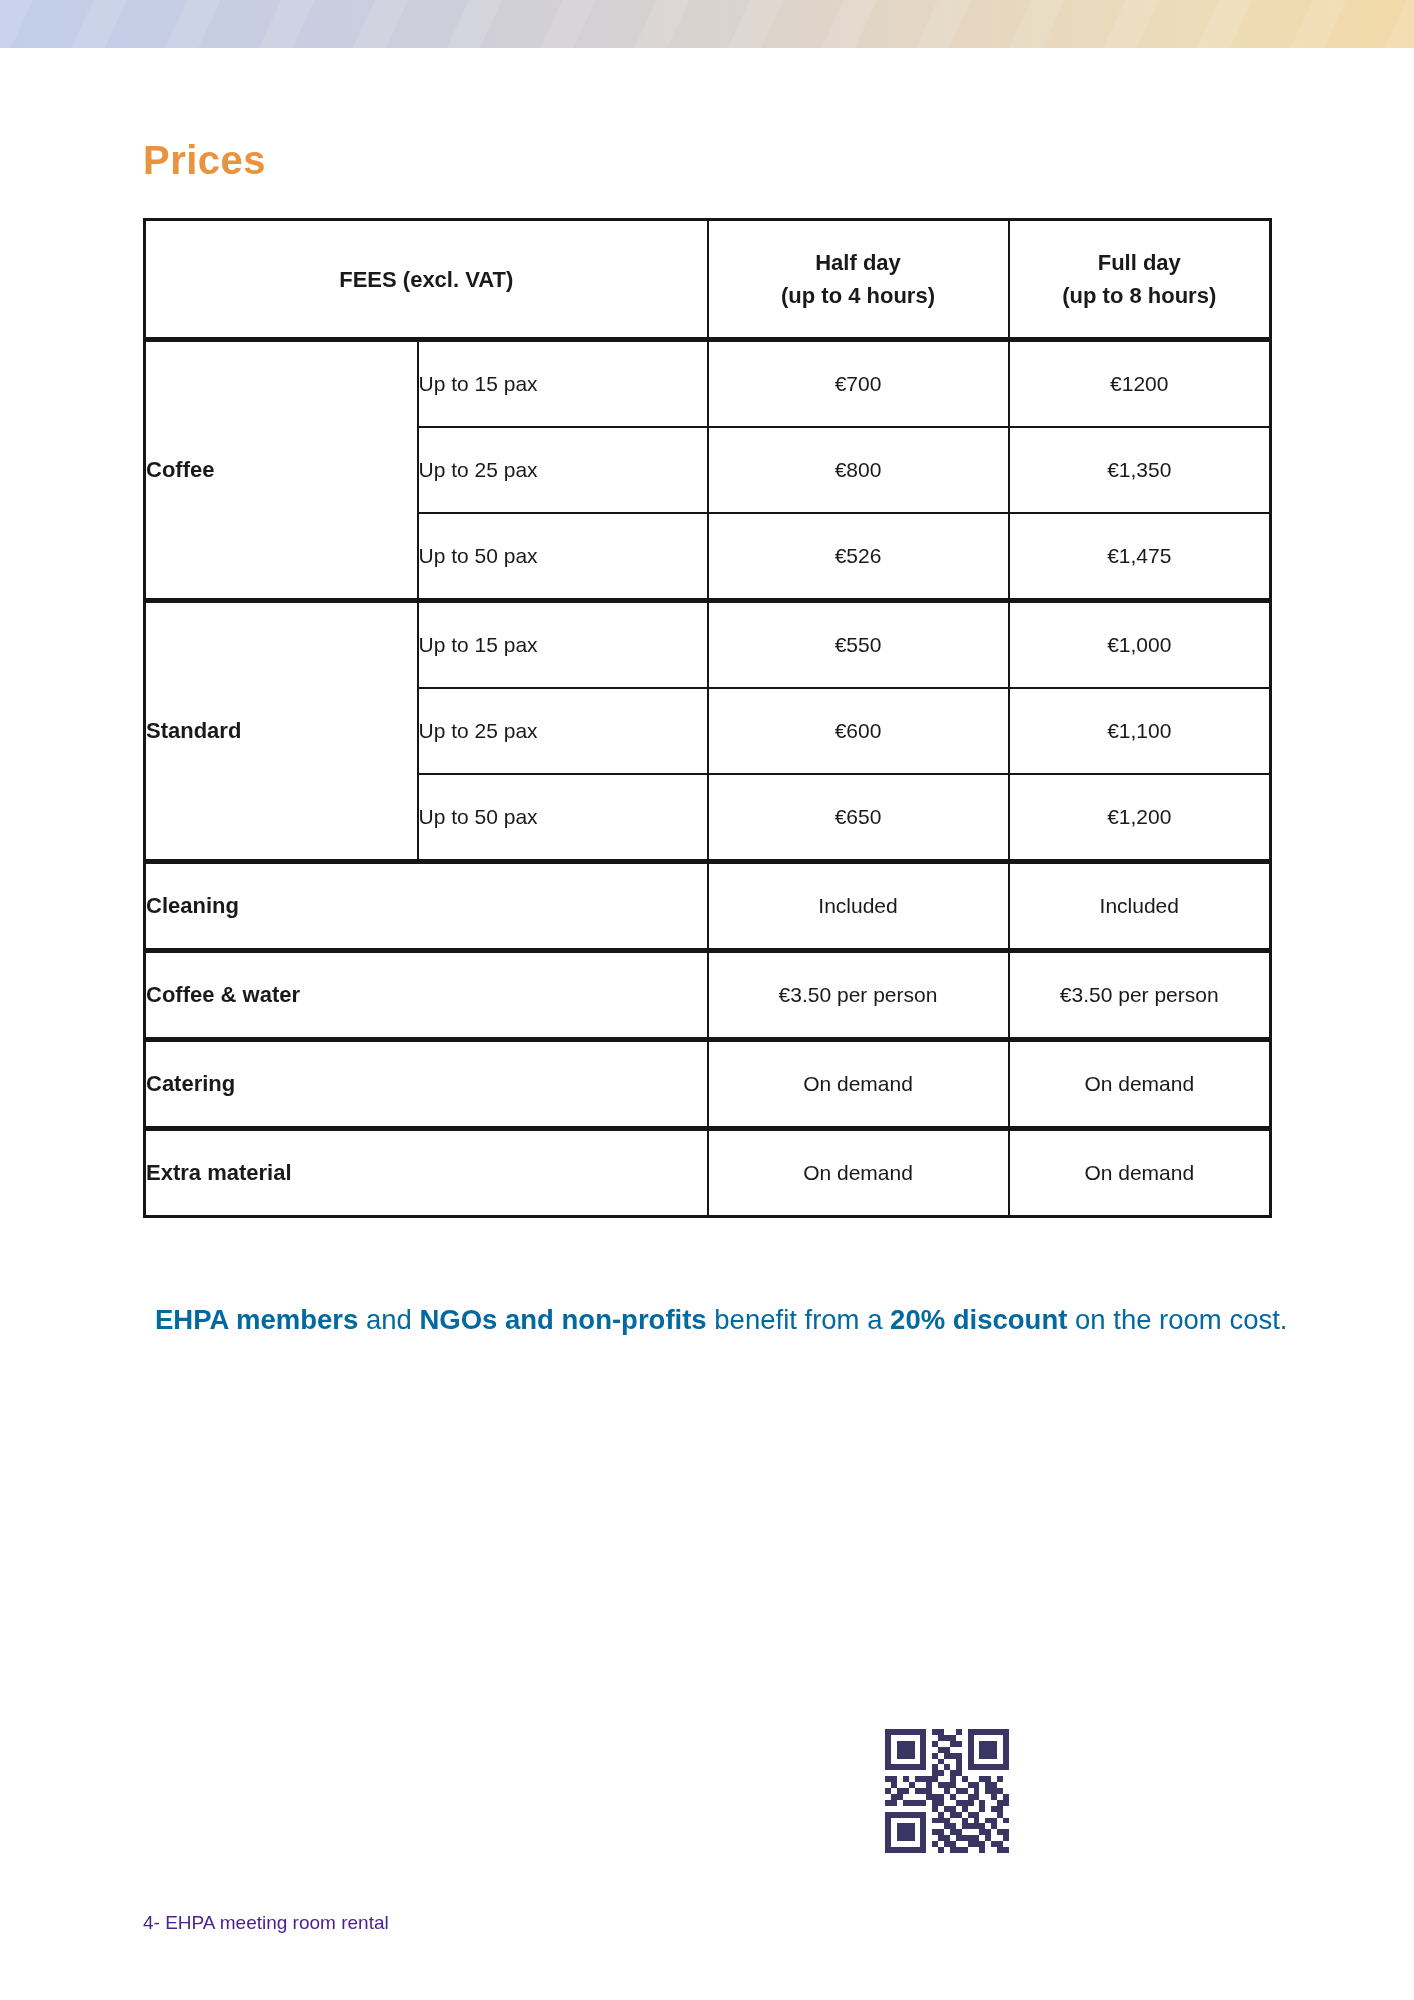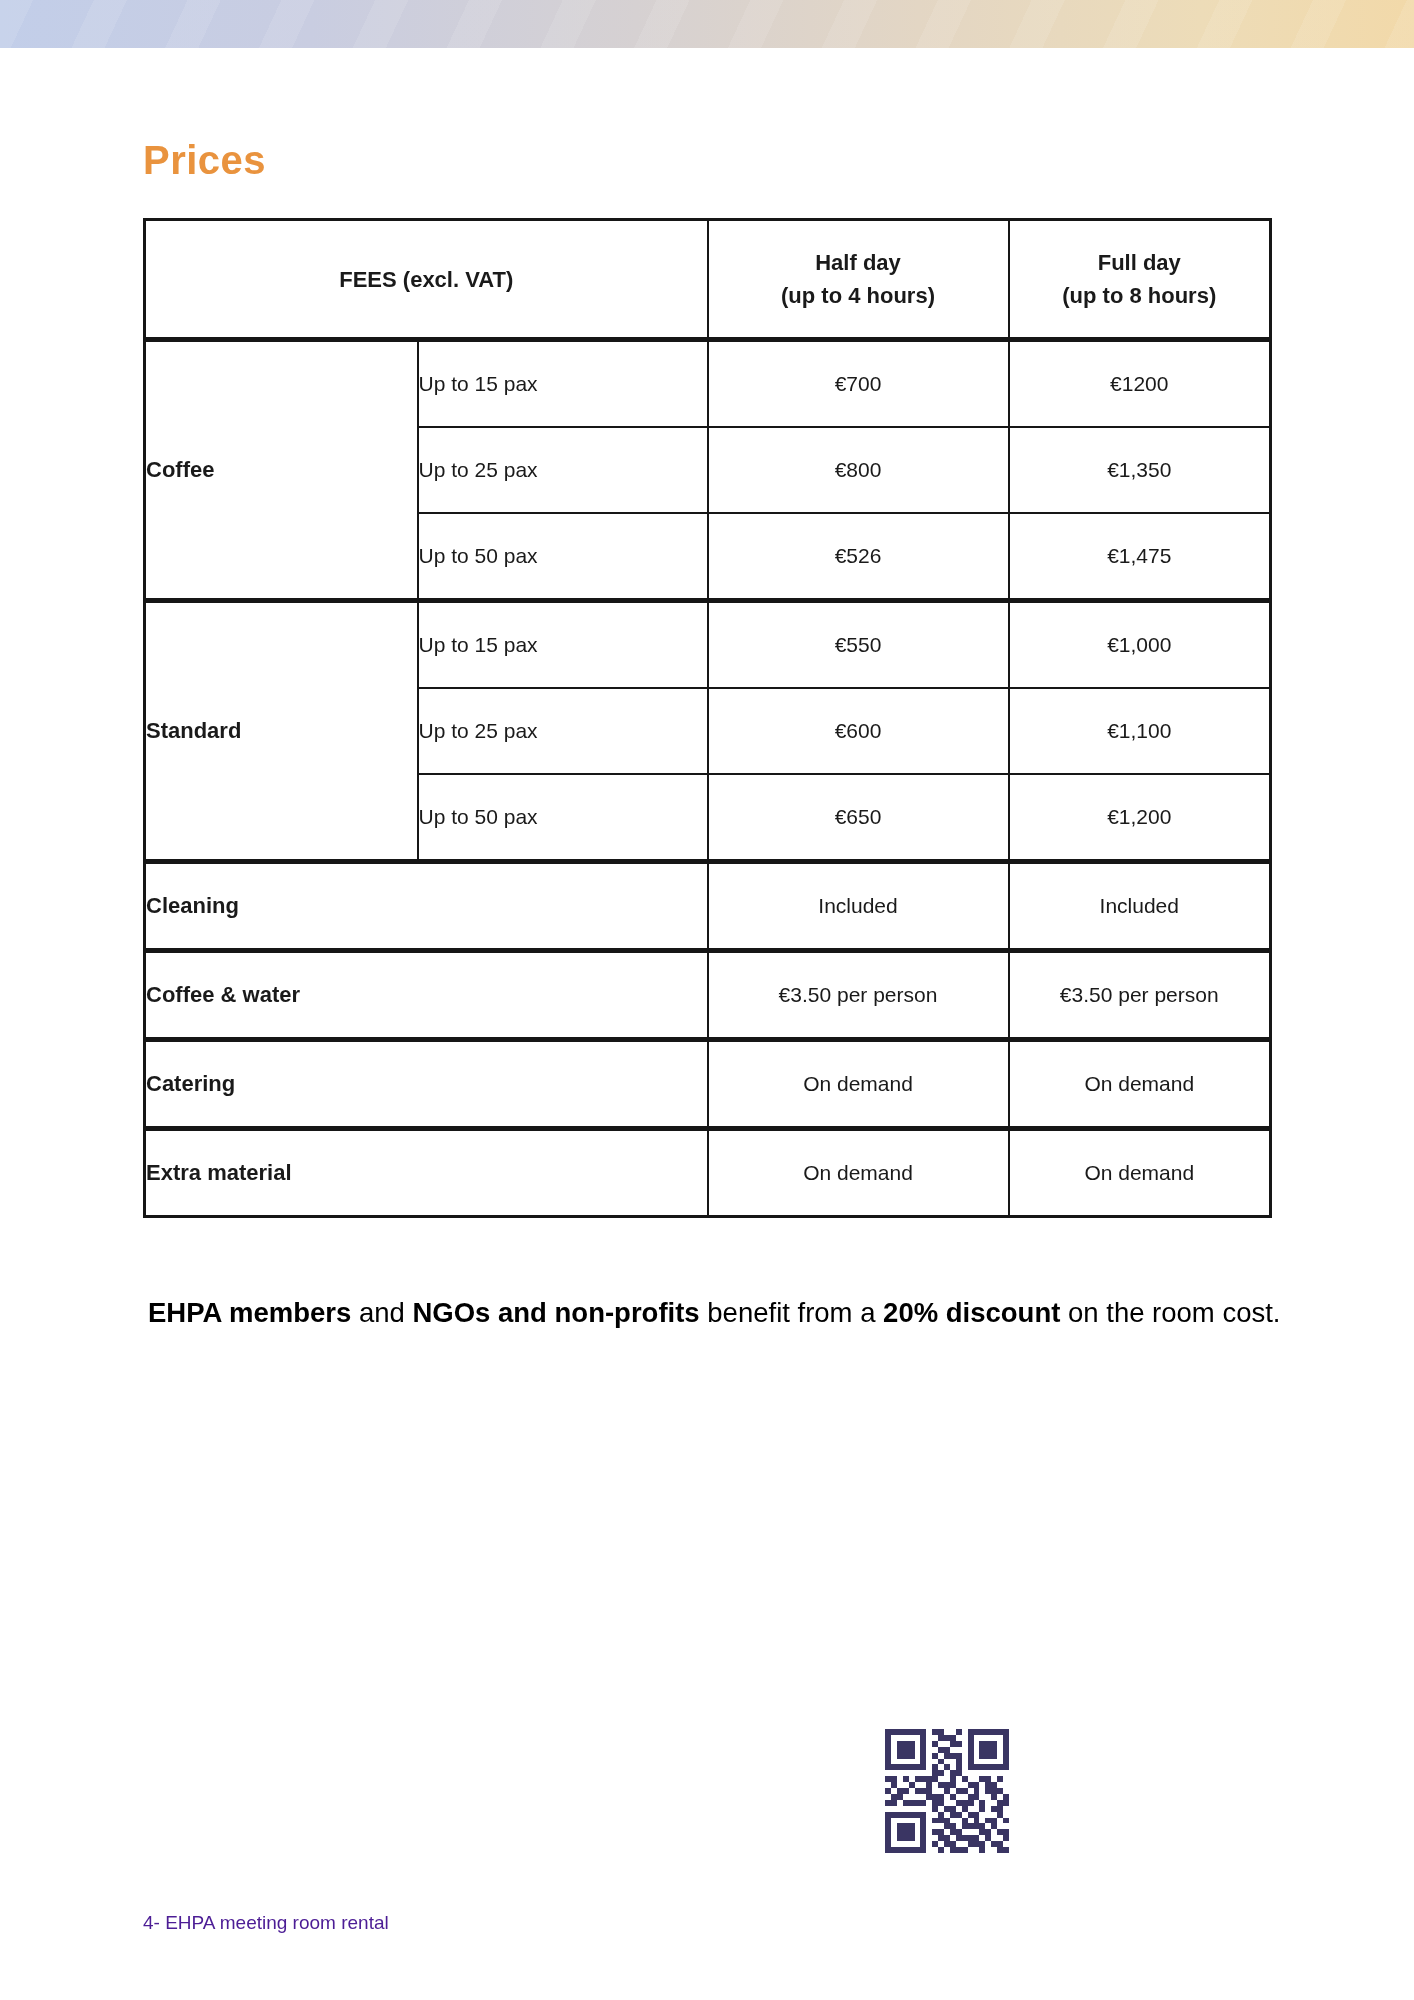--- a/index.html
+++ b/index.html
@@ -78,24 +78,24 @@
     text-align: left;
     padding-left: 20px;
   }
   td.val { text-align: center; }
 
   
   .note {
     position: absolute;
     left: 143px; top: 1286px;
     width: 1140px;
-    margin: 5px;
+    margin: 12px;
     font-size: 27.5px;
     line-height: 1.58;
-    color: #000000;
+    color: #0369a1;
   }
   .note b { font-weight: 700; }
 
   
   .photos-btn {
     position: absolute;
     left: 405px; top: 1748px;
     width: 435px; height: 89px;
     background: #3a3563;
     border: none;

